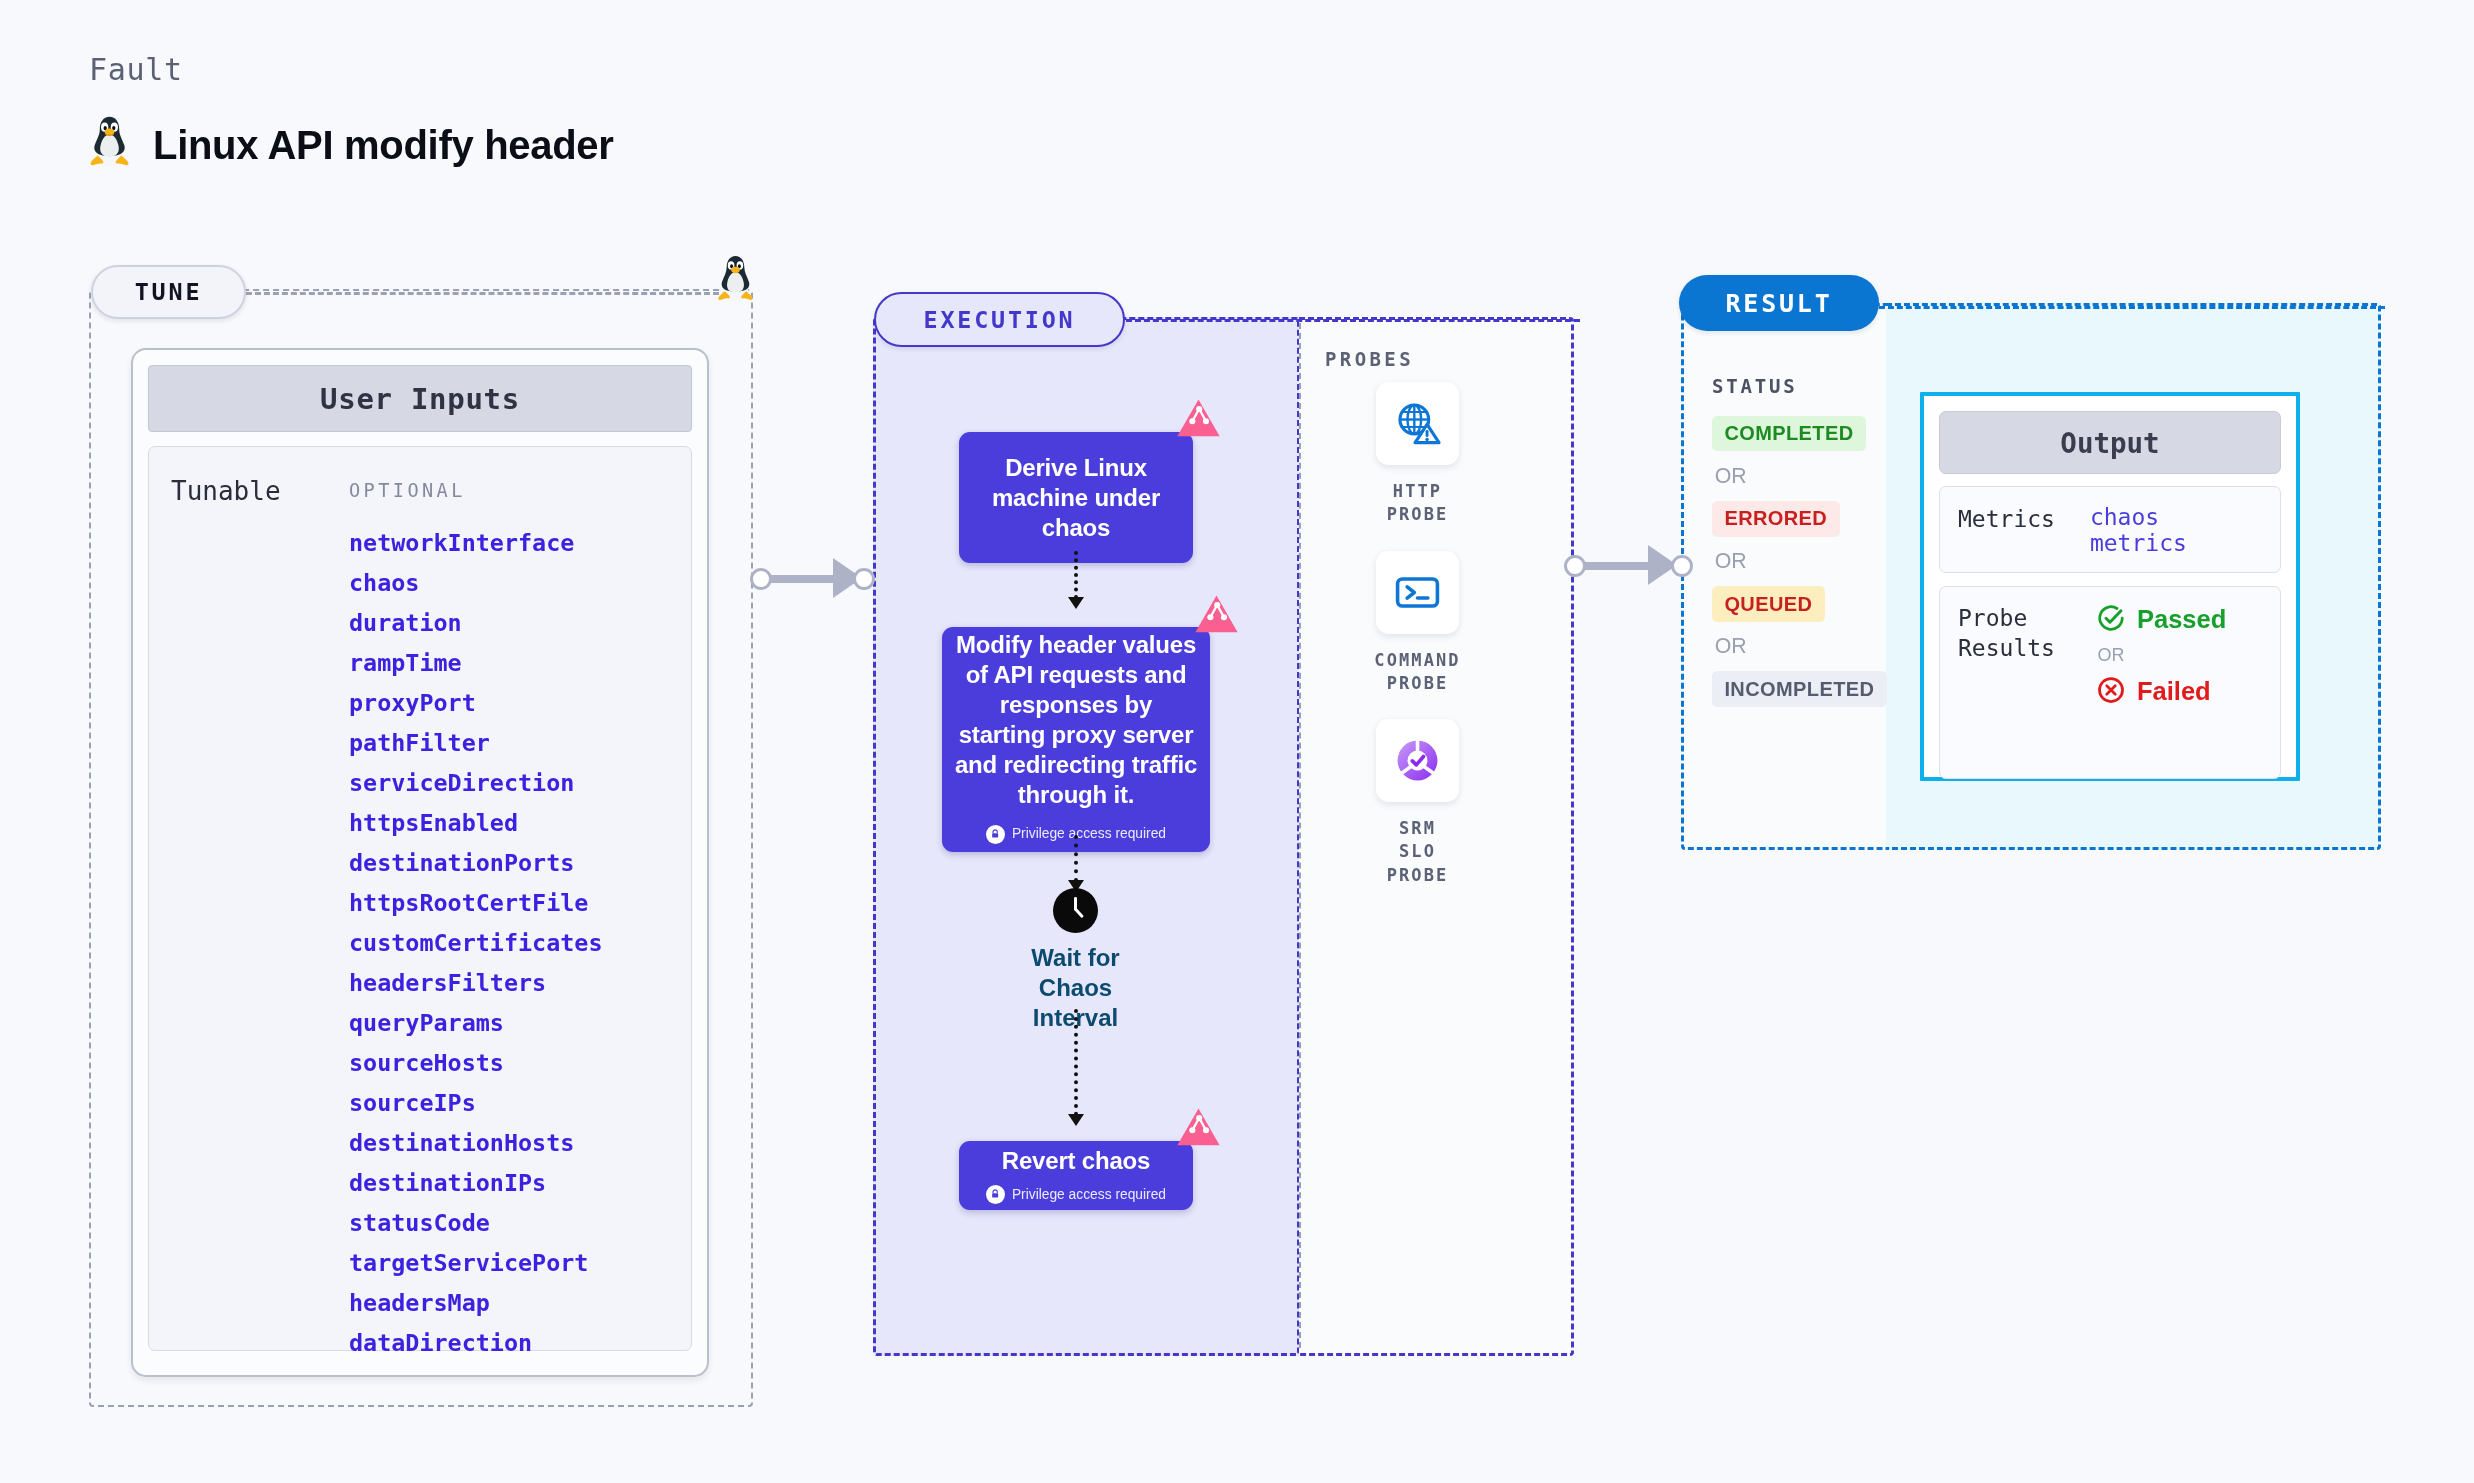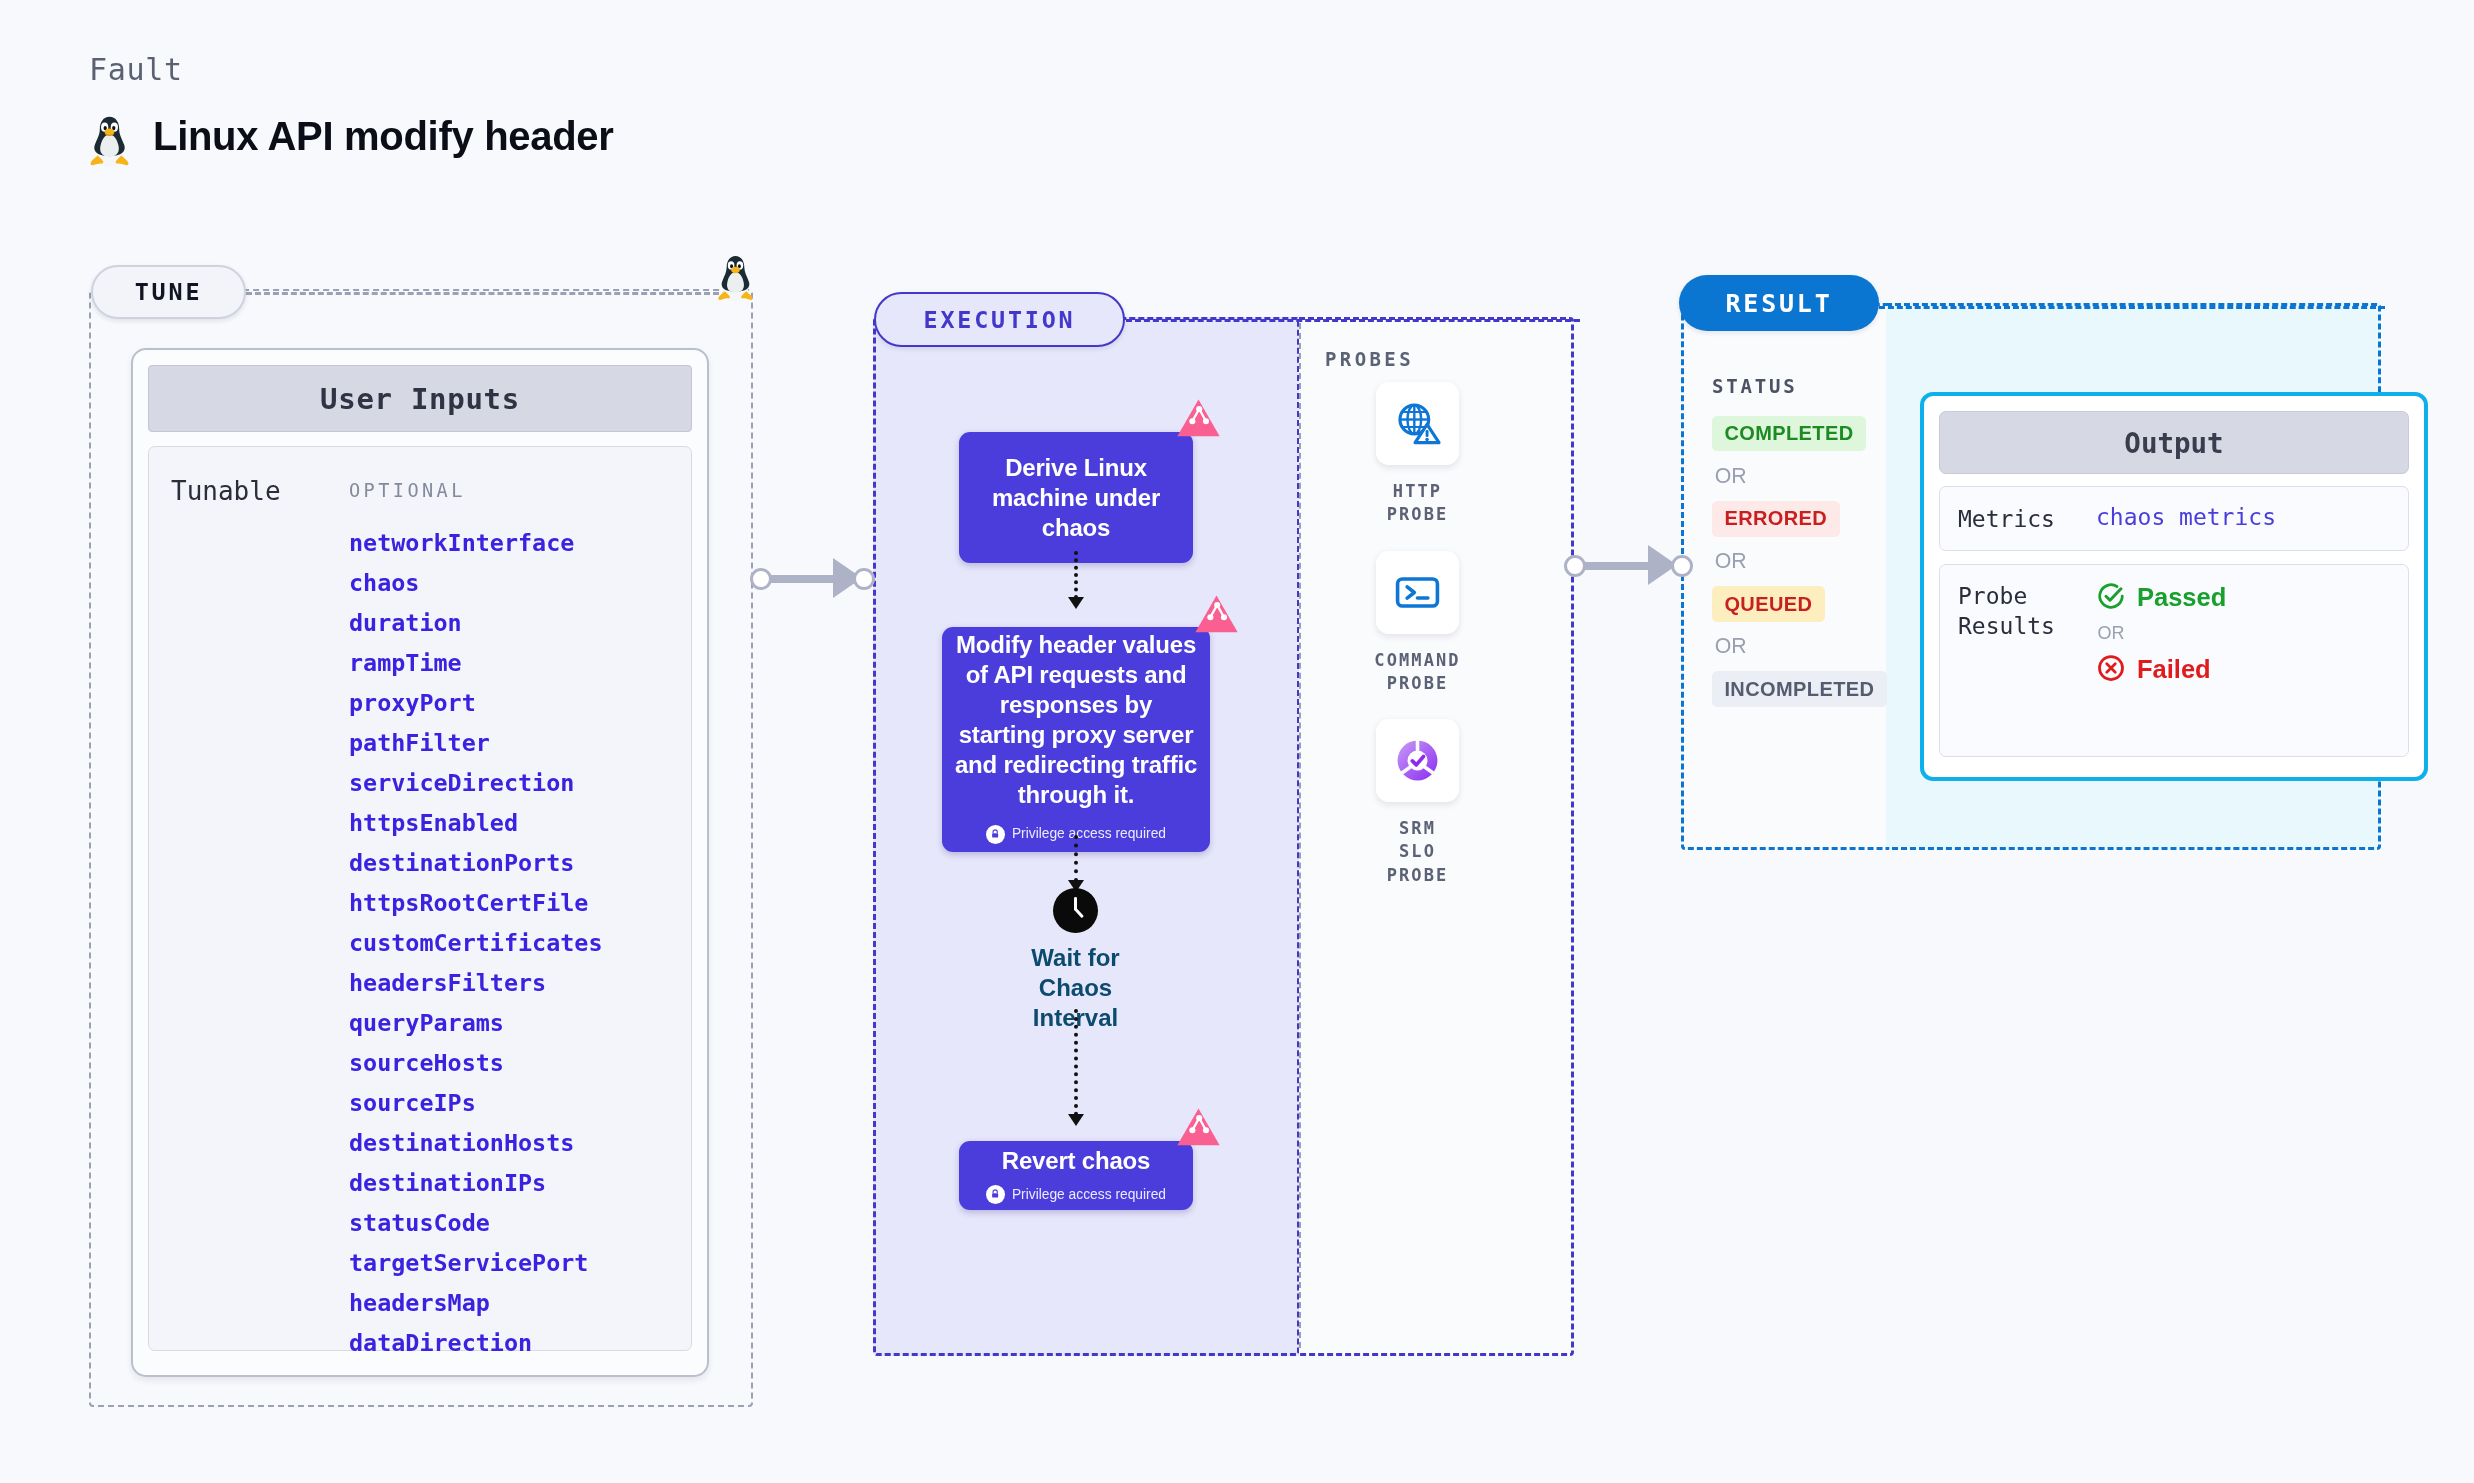--- a/index.html
+++ b/index.html
@@ -12,21 +12,21 @@
   .page { position: relative; width: 2475px; height: 1483px; }
 
   
   .fault-label {
     position: absolute; left: 89px; top: 52px;
     font-family: "DejaVu Sans Mono", monospace;
     font-size: 30px; color: #5a6173; letter-spacing: 0.7px;
   }
   .title-row {
     position: absolute; left: 88px; top: 114px;
-    display: flex; align-items: flex-start; gap: 22px;
+    display: flex; align-items: flex-end; gap: 22px;
   }
   .title-text {
     font-size: 40px; font-weight: bold; color: #0b0d17;
     letter-spacing: -0.3px;
   }
 
   
   .tux { display:block; }
 
   
@@ -243,22 +243,22 @@
   .b-queued    { background: #fdeebf; color: #c81f1f; }
   .b-incomplete{ background: #eceef5; color: #565c70; }
   .or-text {
     font-size: 21.3px; color: #9aa0b2; margin: 12.4px 0 12.4px 2.8px;
     font-family: "Liberation Sans", sans-serif;
   }
 
   
   .out-card {
     position: absolute; left: 1920px; top: 392px;
-    width: 508px; height: 389px;
-    background: #ffffff; border: 4.1px solid #0eb0ec; border-radius: 13px;
+    width: 380px; height: 389px;
+    background: #ffffff; border: 4.1px solid #0eb0ec; border-radius: 1px;
     padding: 15px;
   }
   .out-header {
     width: 100%; height: 63px;
     background: #d6d8e4; border: 1.4px solid #c7cad8; border-radius: 6.9px;
     display:flex; align-items:center; justify-content:center;
     font-family: "DejaVu Sans Mono", monospace;
     font-size: 27.5px; font-weight: bold; color: #3a3d4d;
   }
   .out-row {

